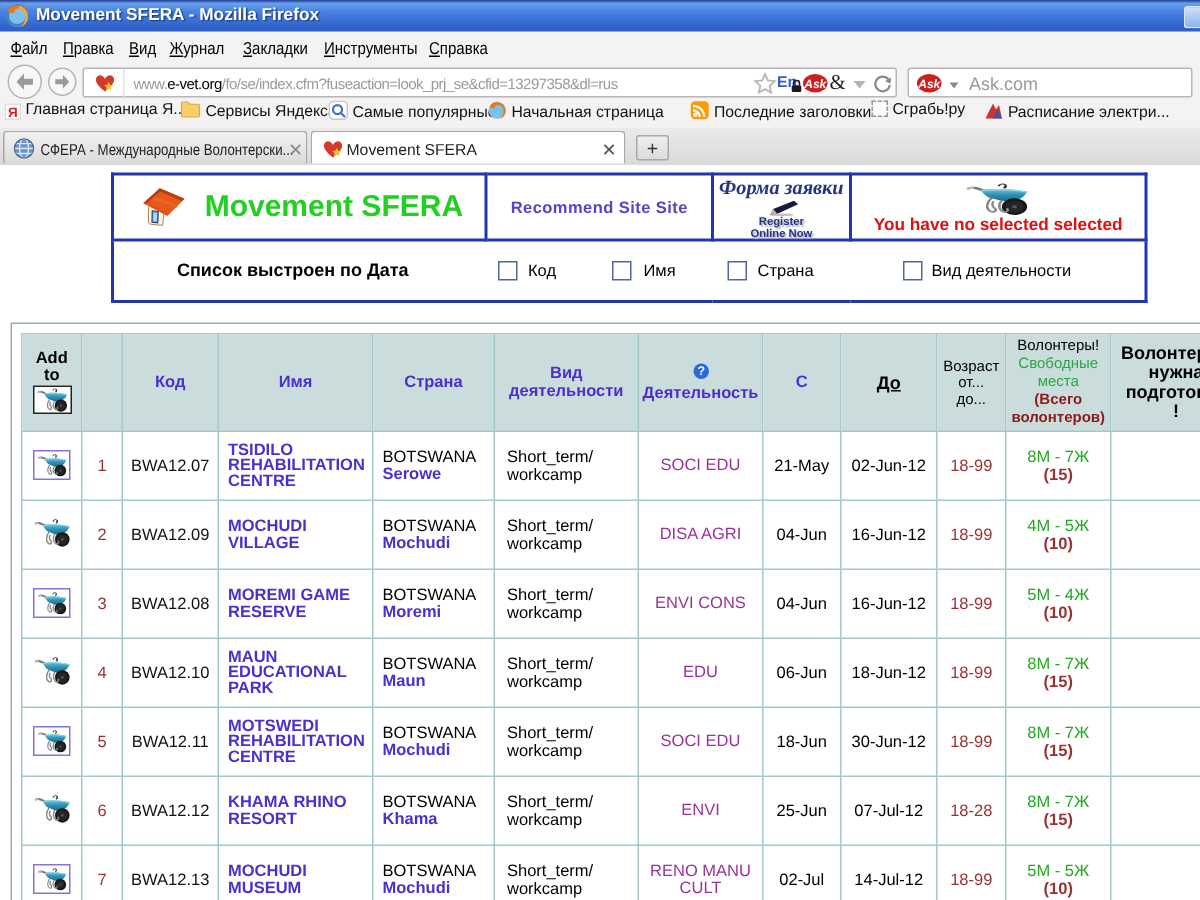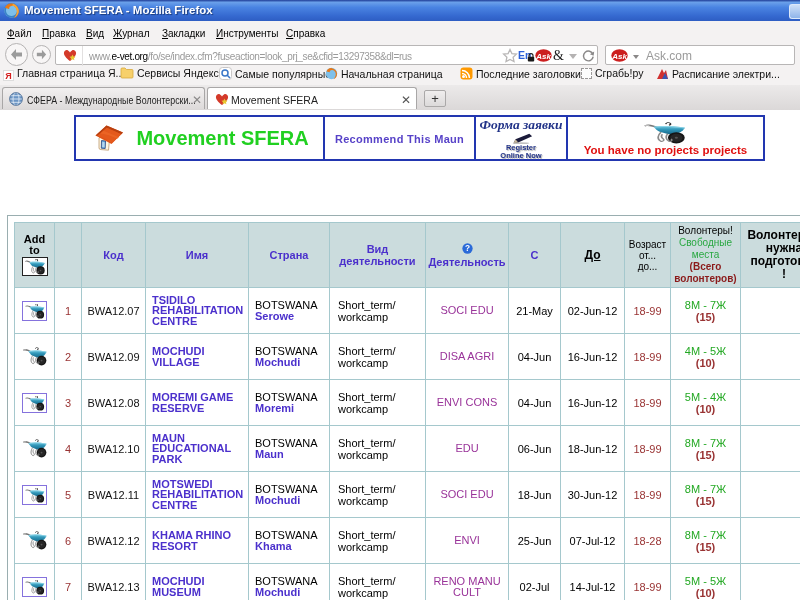--- a/index.html
+++ b/index.html
@@ -200,35 +200,48 @@
           <path d="M7 15 L7 25 Q7 26.5 9 26.6 L16.5 27.2 L17.5 16.5 L12 10.5 Z" fill="#fdf6e2" stroke="#a87840" stroke-width="0.6"></path>
           <path d="M9.5 17.5 L13.5 18 L13.2 25.5 L9.3 25.2 Z" fill="#6aaede" stroke="#28427e" stroke-width="0.8"></path>
           <path d="M10.3 19 L12.6 19.3 L12.5 24.3 L10.2 24.1Z" fill="#b8d8ef"></path>
           <path d="M3.5 12.5 L14.5 2.5 L31 9.5 L19.5 21 Z" fill="#e05318"></path>
           <path d="M14.5 2.5 L31 9.5 L29.3 11.2 L14.8 4.8 L5.5 12.8 L3.5 12.5 Z" fill="#b84010"></path>
           <path d="M5.5 12.8 L14.8 4.8 L29.3 11.2 L19.8 20 C15 16.5 10 14 5.5 12.8Z" fill="#e4591c"></path>
           <path d="M8.5 10.5 L11.5 7.8 L27 14.2 L25.5 15.8 C20 13 14 11.2 8.5 10.5Z" fill="#ee6a28" opacity="0.7"></path>
         </svg>
         <span class="grn" style="margin-left:6px;vertical-align:middle;">Movement SFERA</span>
       </td>
-      <td id="hc2" style="text-align:center;"><span style="color:#5742c8;font-weight:bold;font-size:11px;letter-spacing:0.3px;white-space:nowrap;">Recommend This Maun</span></td>
+      <td id="hc2" style="text-align:center;"><span style="color:#5742c8;font-weight:bold;font-size:11px;letter-spacing:0.3px;white-space:nowrap;">Recommend Site Site</span></td>
       <td id="hc3" style="text-align:center;vertical-align:top;">
         <div style="font-family:'Liberation Serif',serif;font-style:italic;font-weight:bold;font-size:13.5px;line-height:14px;color:#223388;margin-top:1px;white-space:nowrap;">Форма заявки</div>
         <svg width="24" height="11" viewBox="0 0 26 14" preserveAspectRatio="none" style="display:block;margin:1px auto 0;">
           <path d="M22 1 L25 4 L10 12 L5 13 L7 8 Z" fill="#1a1a3a"></path>
           <path d="M5 13 L7 8 L10 12 Z" fill="#c8b89a"></path>
           <ellipse cx="13" cy="13" rx="9" ry="1.2" fill="#999" opacity="0.6"></ellipse>
         </svg>
         <div style="font-size:7.5px;font-weight:bold;color:#223388;line-height:7.5px;text-shadow:1px 1px 1px #aaa;">Register<br>Online Now</div>
       </td>
       <td id="hc4" style="text-align:center;">
         <svg width="44" height="23" viewBox="0 0 33 26" preserveAspectRatio="none" style="display:block;margin:1px auto 0;">
               <use href="#barrow"></use>
             </svg>
-        <div style="color:#e01010;font-weight:bold;font-size:11.5px;margin-top:0px;">You have no projects projects</div>
+        <div style="color:#e01010;font-weight:bold;font-size:11.5px;margin-top:0px;">You have no selected selected</div>
+      </td>
+    </tr>
+    <tr class="hrow2">
+      <td colspan="4" style="height:41px;position:relative;">
+        <span style="position:absolute;left:42px;top:12px;font-size:12px;font-weight:bold;color:#000;">Список выстроен по Дата</span>
+        <span class="cb" style="left:256px;"></span>
+            <span class="cblab" style="left:276px;">Код</span>
+        <span class="cb" style="left:332px;"></span>
+            <span class="cblab" style="left:353px;">Имя</span>
+        <span class="cb" style="left:409px;"></span>
+            <span class="cblab" style="left:429px;">Страна</span>
+        <span class="cb" style="left:526px;"></span>
+            <span class="cblab" style="left:545px;">Вид деятельности</span>
       </td>
     </tr>
   </tbody>
     </table>
   <div id="mwrap">
     <table id="mtab">
         <tbody>
       <tr class="hdr">
         <td style="width:40px;text-align:center;">
               <div style="font-weight:bold;line-height:11px;margin-top:0">Add<br>to</div>

